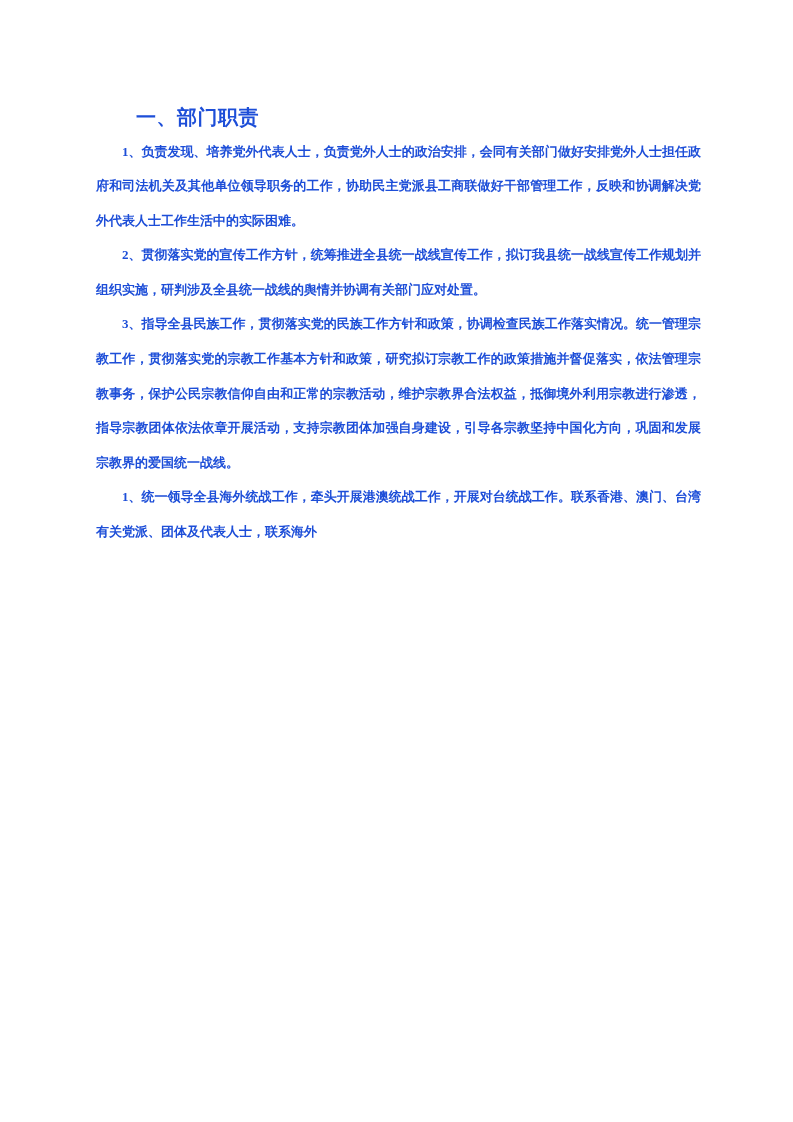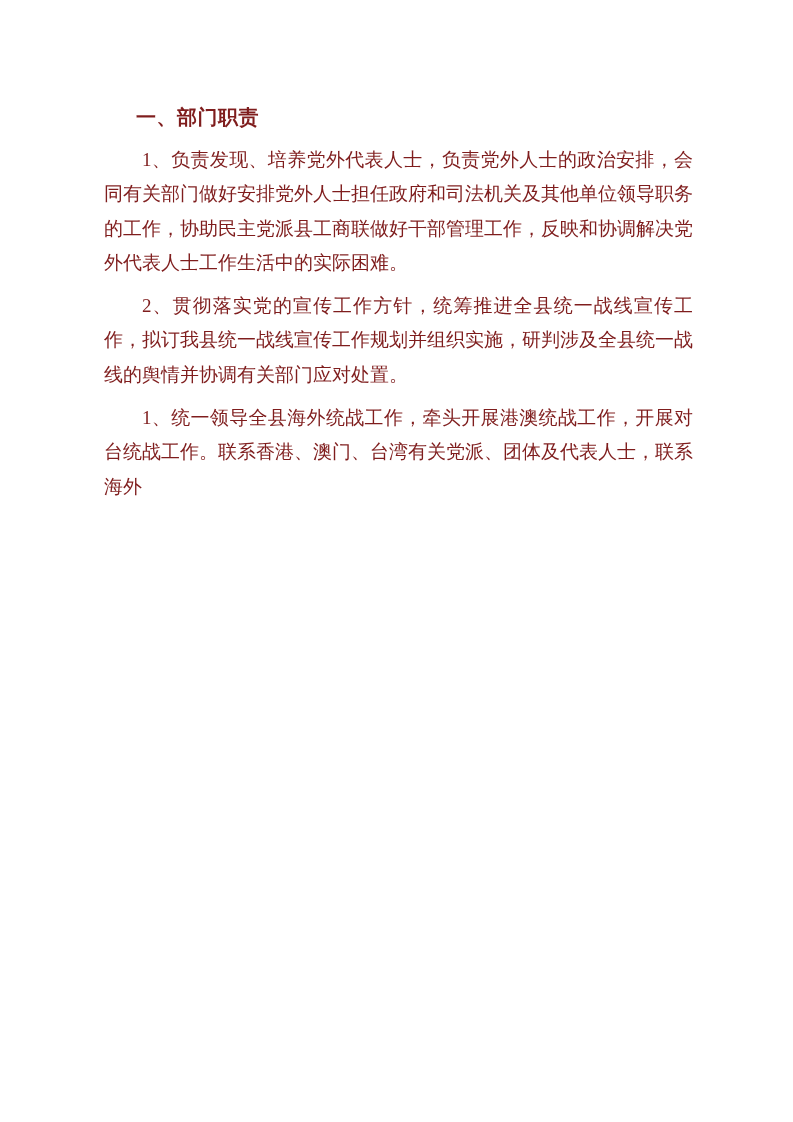--- a/index.html
+++ b/index.html
@@ -9,49 +9,51 @@
     background: #ffffff;
   }
   .page {
     position: relative;
     width: 793px;
     height: 1122px;
     margin: 0 auto;
     background: #ffffff;
     overflow: hidden;
     font-family: "Liberation Serif", "DejaVu Serif", serif;
-    color: #7f1d1d;
+    color: #1d4ed8;
   }
   .content {
     position: absolute;
     top: 100px;
     left: 96px;
     right: 92px;
   }
   .heading {
     margin: 0;
     font-size: 20px;
     line-height: 34.5px;
     font-weight: bold;
     text-indent: 2em;
     letter-spacing: 0.5px;
   }
   .para {
-    margin: 8px;
-    font-size: 19px;
+    margin: 0;
+    font-size: 13px;
     line-height: 34.6px;
     text-indent: 2em;
     text-align: justify;
     text-justify: inter-ideograph;
     word-break: break-all;
+    font-weight: bold;
   }
 </style>
 </head>
 <body>
 
 <div class="page">
   <div class="content">
     <h1 class="heading">一、部门职责</h1>
     <p class="para">1、负责发现、培养党外代表人士，负责党外人士的政治安排，会同有关部门做好安排党外人士担任政府和司法机关及其他单位领导职务的工作，协助民主党派县工商联做好干部管理工作，反映和协调解决党外代表人士工作生活中的实际困难。</p>
     <p class="para">2、贯彻落实党的宣传工作方针，统筹推进全县统一战线宣传工作，拟订我县统一战线宣传工作规划并组织实施，研判涉及全县统一战线的舆情并协调有关部门应对处置。</p>
+    <p class="para">3、指导全县民族工作，贯彻落实党的民族工作方针和政策，协调检查民族工作落实情况。统一管理宗教工作，贯彻落实党的宗教工作基本方针和政策，研究拟订宗教工作的政策措施并督促落实，依法管理宗教事务，保护公民宗教信仰自由和正常的宗教活动，维护宗教界合法权益，抵御境外利用宗教进行渗透，指导宗教团体依法依章开展活动，支持宗教团体加强自身建设，引导各宗教坚持中国化方向，巩固和发展宗教界的爱国统一战线。</p>
     <p class="para">1、统一领导全县海外统战工作，牵头开展港澳统战工作，开展对台统战工作。联系香港、澳门、台湾有关党派、团体及代表人士，联系海外</p>
   </div>
 </div>
 
 </body></html>

